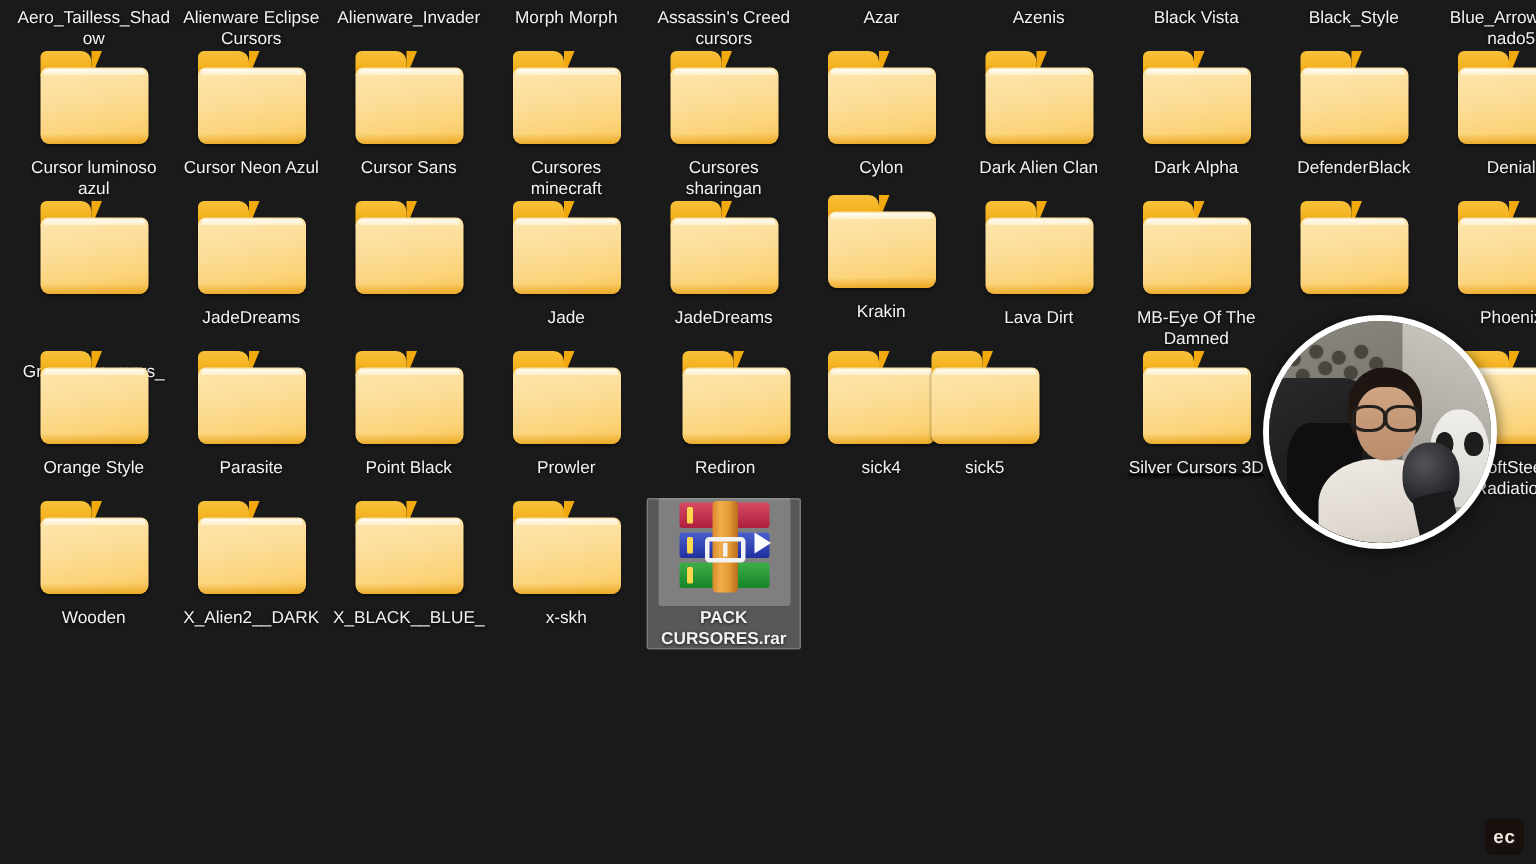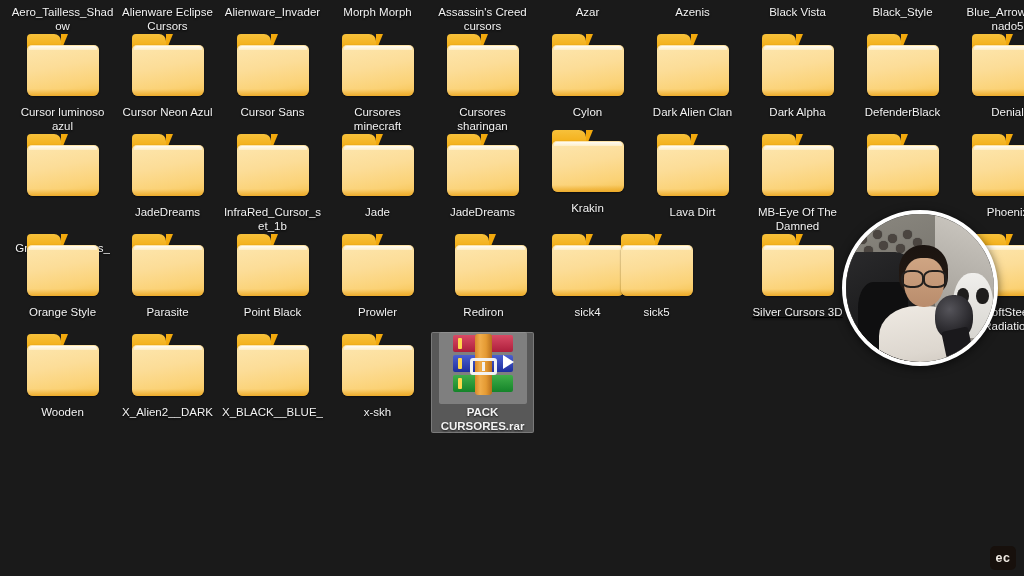--- a/index.html
+++ b/index.html
@@ -354,22 +354,20 @@
       </div>
       <div class="icon-cell" style="left: 220px; top: 132px;">
         <div class="icon-art">
           <div class="folder">
             <div class="tab"></div>
             <div class="body"></div>
             <div class="lip"></div>
             <div class="shade"></div>
           </div>
         </div>
-        <div class="icon-label">InfraRed_Cursor_s
-et_1b</div>
       </div>
       <div class="icon-cell" style="left: 325px; top: 132px;">
         <div class="icon-art">
           <div class="folder">
             <div class="tab"></div>
             <div class="body"></div>
             <div class="lip"></div>
             <div class="shade"></div>
           </div>
         </div>

